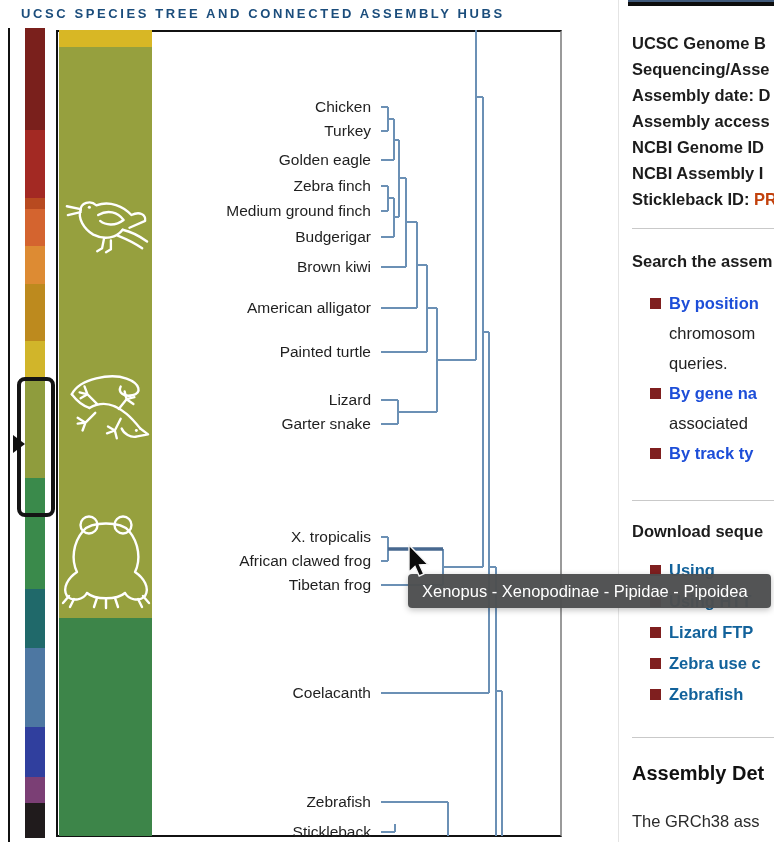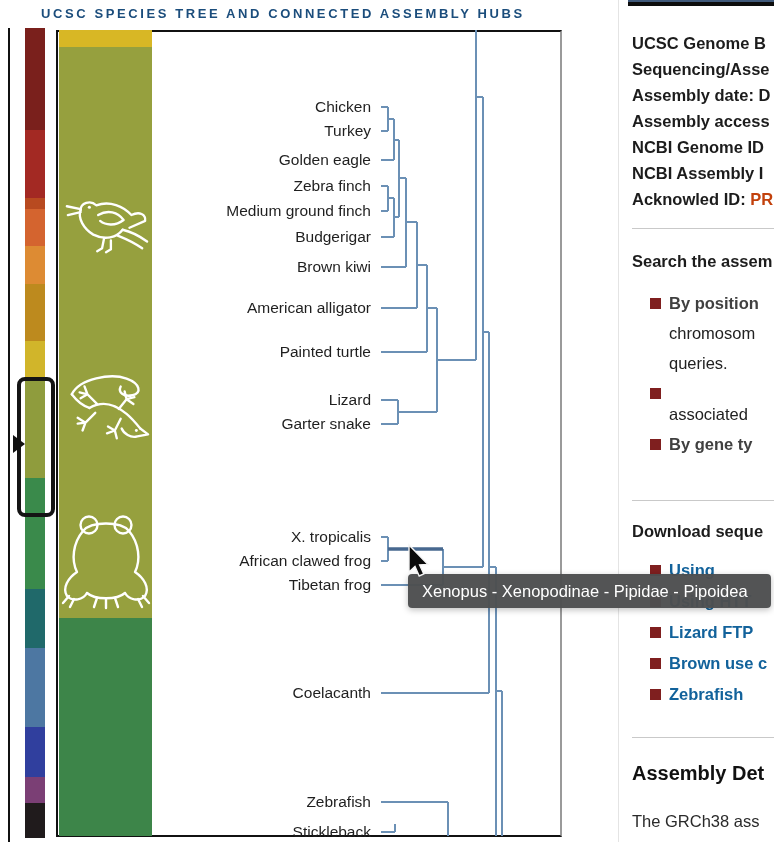--- a/index.html
+++ b/index.html
@@ -4,21 +4,21 @@
 <style>
   html,body{margin:0;padding:0;}
   body{
     position:relative;width:774px;height:842px;overflow:hidden;
     background:#ffffff;font-family:"Liberation Sans",sans-serif;
   }
   .abs{position:absolute;}
   
   #page-title{
     left:21px;top:6px;font-size:13px;font-weight:bold;letter-spacing:2.6px;
-    color:#1b4d7c;white-space:nowrap;margin-left:20px;
+    color:#1b4d7c;white-space:nowrap;
   }
   
   #left-rule{left:8px;top:28px;width:2px;height:814px;background:#111;}
   
   #minimap{left:25px;top:0;width:20px;height:842px;}
   #minimap .band{position:absolute;left:0;width:20px;}
   
   #selection-box{
     left:17px;top:377px;width:30px;height:132px;
     border:4px solid #141414;border-radius:8px;background:transparent;
@@ -57,21 +57,21 @@
     background:linear-gradient(#40597a 0,#40597a 2px,#0d0d0d 2px,#0d0d0d 100%);}
   
   #right-panel{left:632px;top:0;width:146px;height:842px;overflow:hidden;}
   #right-panel .block{position:absolute;left:0;width:400px;white-space:nowrap;}
   .info-line{font-size:16.5px;font-weight:bold;color:#1c1c1c;line-height:26px;}
   .link-frag{color:#c2410c;}
   .panel-hr{position:absolute;left:0;width:146px;border:none;border-top:1px solid #c9c9c9;margin:0;}
   .section-heading{font-size:16.5px;font-weight:bold;color:#1c1c1c;}
   .bullet-row{display:flex;align-items:flex-start;font-size:16.5px;color:#222;line-height:30px;}
   .bullet-sq{flex:0 0 auto;width:11px;height:11px;background:#7f1f1f;margin:10px 8px 0 18px;}
-  .bullet-bold{font-weight:bold;color:#404040;white-space:nowrap;}
+  .bullet-bold{font-weight:bold;color:#1d4ed8;white-space:nowrap;}
   .bullet-cont{padding-left:37px;font-size:16.5px;color:#222;line-height:30px;white-space:nowrap;}
   .link-row{display:flex;align-items:flex-start;font-size:16.5px;line-height:24px;margin-bottom:7px;}
   .link-row .bullet-sq{margin-top:7px;}
   .link-label{font-weight:bold;color:#12629b;white-space:nowrap;}
   #details-heading{font-size:20px;font-weight:bold;color:#111;}
   #details-text{font-size:16.5px;color:#2a2a2a;}
 </style>
 </head>
 <body>
 
@@ -226,40 +226,41 @@
   <div class="block" id="info-block" style="top:30px">
 
   <div class="info-line">UCSC Genome B</div>
       <div class="info-line">Sequencing/Asse</div>
       <div class="info-line">Assembly date: D</div>
       <div class="info-line">Assembly access</div>
       <div class="info-line">NCBI Genome ID</div>
       <div class="info-line">NCBI Assembly I</div>
     </div>
   <div class="block info-line" style="top:186px">
-    <span>Acknowled ID: </span><span class="link-frag">PR</span>
+    <span>Stickleback ID: </span><span class="link-frag">PR</span>
   </div>
 
   <hr class="panel-hr" style="top:228px">
 
   <div class="block section-heading" style="top:252px">Search the assem</div>
   <div class="block" id="search-bullets" style="top:288px">
       <div class="bullet-row">
         <div class="bullet-sq"></div>
         <div class="bullet-bold">By position</div>
       </div>
       <div class="bullet-cont">chromosom</div>
       <div class="bullet-cont">queries.</div>
       <div class="bullet-row">
         <div class="bullet-sq"></div>
+        <div class="bullet-bold">By gene na</div>
       </div>
       <div class="bullet-cont">associated</div>
       <div class="bullet-row">
         <div class="bullet-sq"></div>
-        <div class="bullet-bold">By gene ty</div>
+        <div class="bullet-bold">By track ty</div>
       </div>
     </div>
 
   <hr class="panel-hr" style="top:500px">
 
   <div class="block section-heading" style="top:522px">Download seque</div>
   <div class="block" id="download-links" style="top:558px">
       <div class="link-row">
         <div class="bullet-sq"></div>
         <div class="link-label">Using</div>
@@ -267,21 +268,21 @@
       <div class="link-row">
         <div class="bullet-sq"></div>
         <div class="link-label">Using HTT</div>
       </div>
       <div class="link-row">
         <div class="bullet-sq"></div>
         <div class="link-label">Lizard FTP</div>
       </div>
       <div class="link-row">
         <div class="bullet-sq"></div>
-        <div class="link-label">Brown use c</div>
+        <div class="link-label">Zebra use c</div>
       </div>
       <div class="link-row">
         <div class="bullet-sq"></div>
         <div class="link-label">Zebrafish</div>
       </div>
     </div>
 
   <hr class="panel-hr" style="top:737px">
 
   <div class="block" id="details-heading" style="top:762px">Assembly Det</div>

